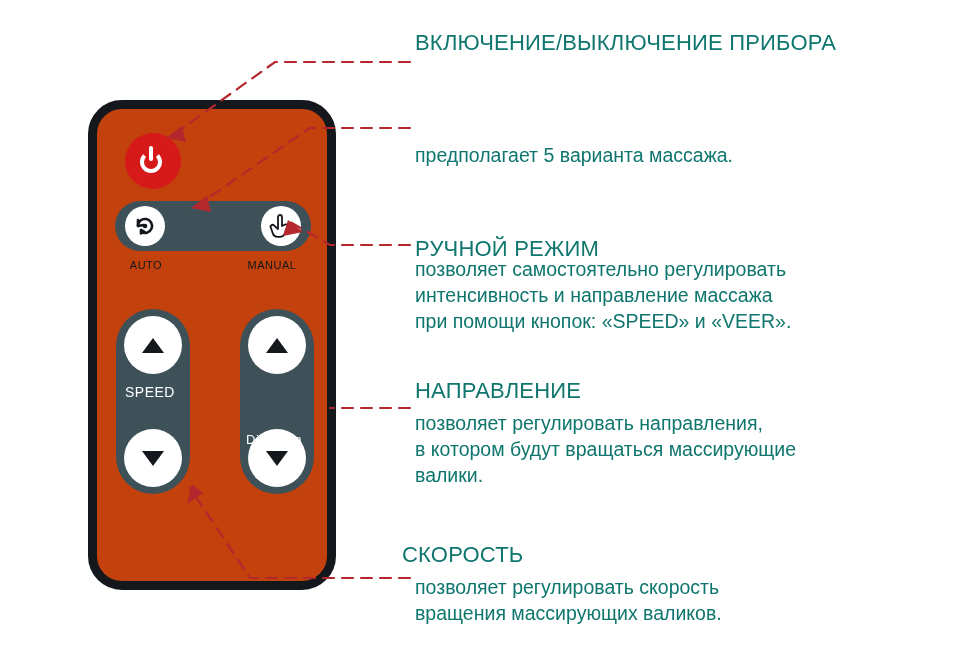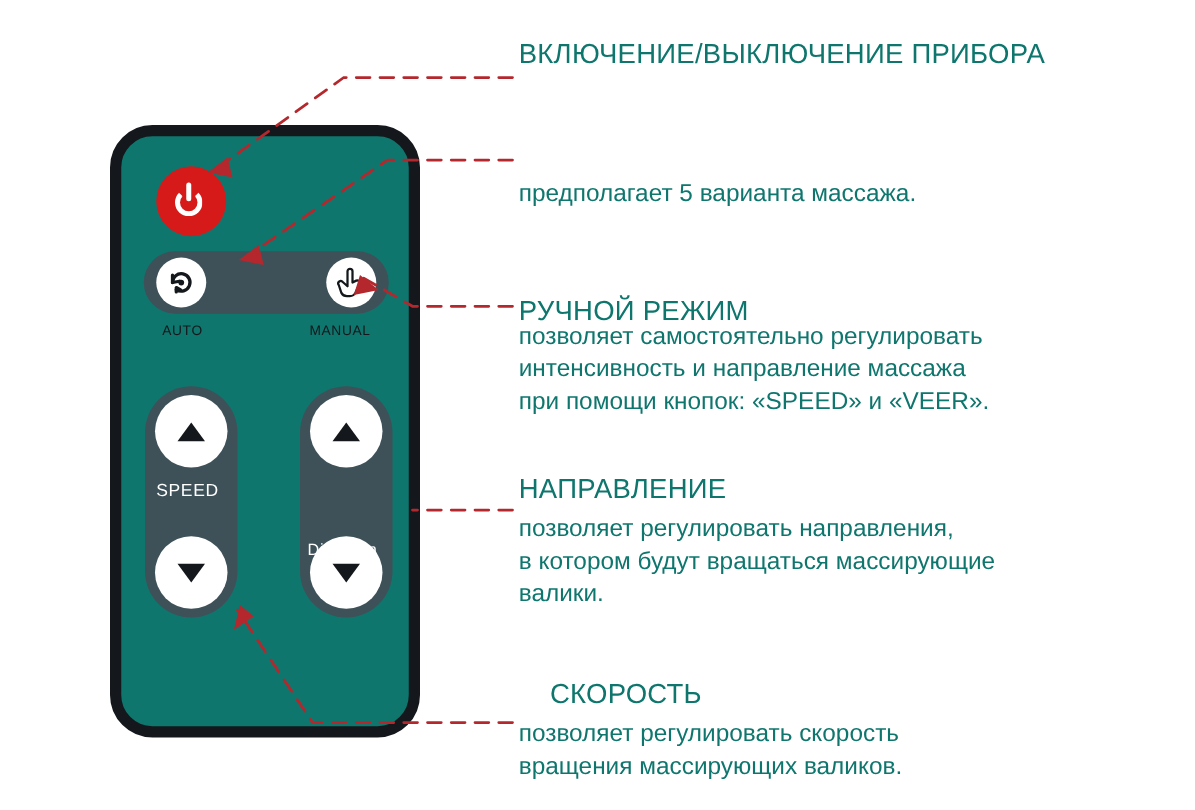--- a/index.html
+++ b/index.html
@@ -16,21 +16,21 @@
     overflow: hidden;
   }
 
   
   #remote {
     position: absolute;
     left: 88px;
     top: 100px;
     width: 248px;
     height: 490px;
-    background: #0f766e;
+    background: #c2410c;
     border: 9px solid #14181c;
     border-radius: 34px;
     box-sizing: border-box;
   }
 
   
   #power-btn {
     position: absolute;
     left: 28px;
     top: 24px;
@@ -163,21 +163,21 @@
     line-height: 26px;
   }
 
   #t-power   { left: 415px; top: 30px; }
   #t-auto-h  { left: 415px; top: 110px; }
   #t-auto-b  { left: 415px; top: 142px; }
   #t-manual-h{ left: 415px; top: 224px; margin-top: 12px; }
   #t-manual-b{ left: 415px; top: 256px; }
   #t-dir-h   { left: 415px; top: 378px; }
   #t-dir-b   { left: 415px; top: 410px; }
-  #t-speed-h { left: 440px; top: 542px; }
+  #t-speed-h { left: 402px; top: 542px; }
   #t-speed-b { left: 415px; top: 574px; }
 
   
   #leaders {
     position: absolute;
     left: 0;
     top: 0;
     width: 956px;
     height: 648px;
     pointer-events: none;

